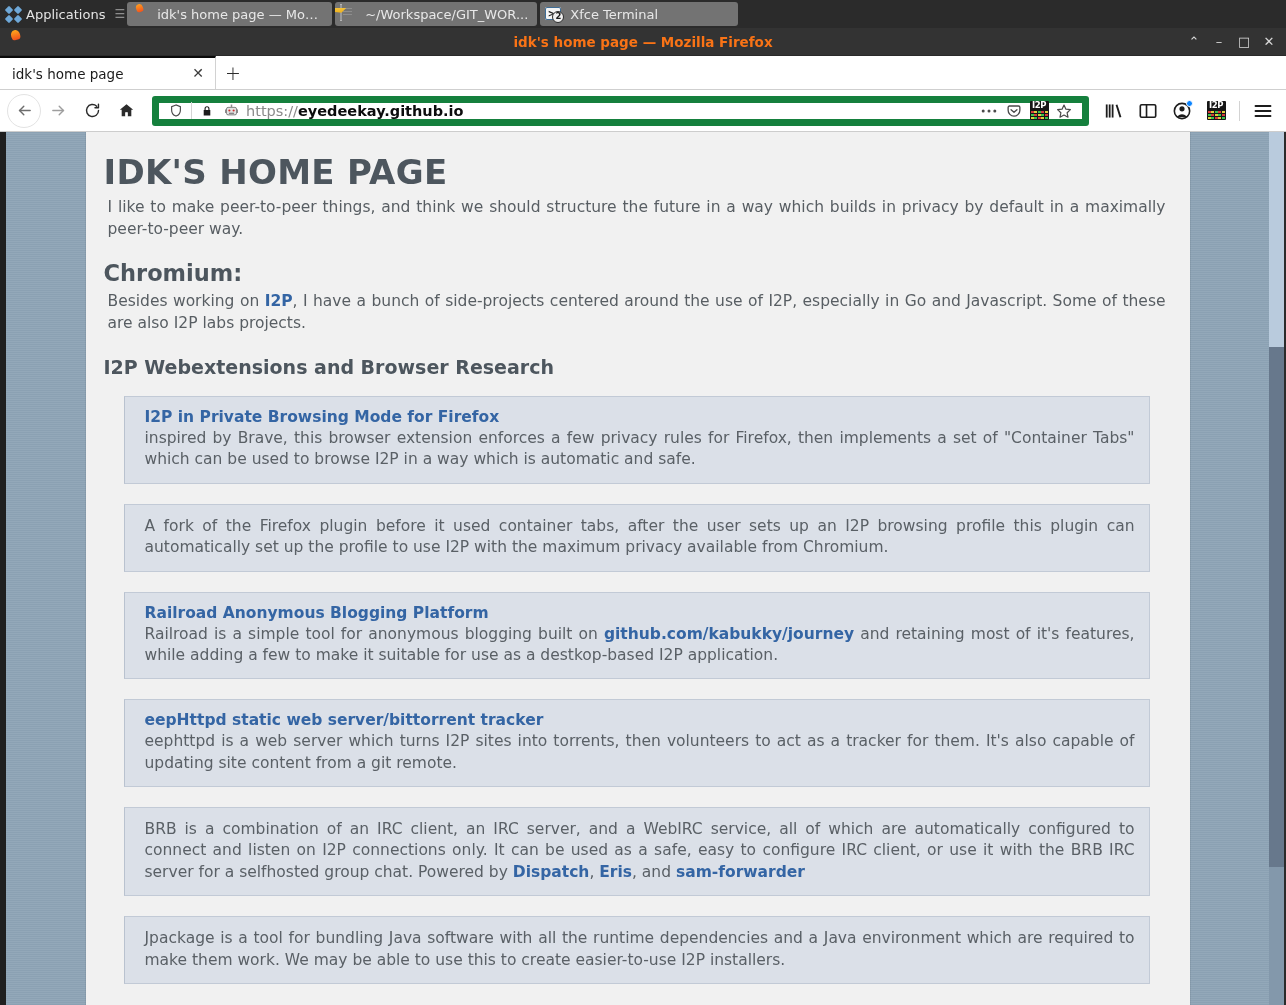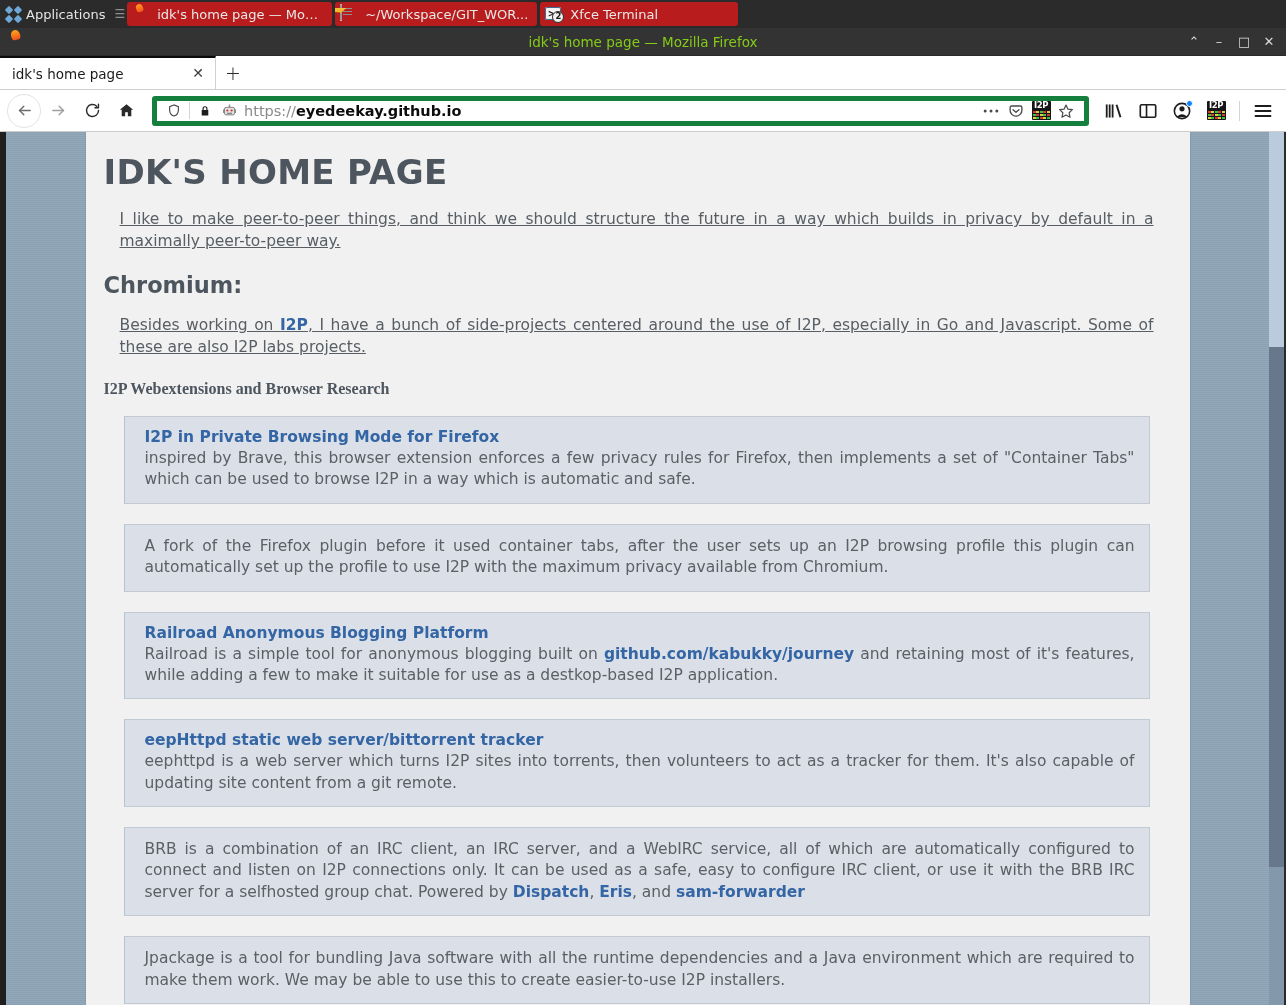--- a/index.html
+++ b/index.html
@@ -35,21 +35,21 @@
   .apps-glyph i:nth-child(2){ right:0; top:0; transform: rotate(45deg);}
   .apps-glyph i:nth-child(3){ left:0; bottom:0; transform: rotate(45deg);}
   .apps-glyph i:nth-child(4){ right:0; bottom:0; transform: rotate(45deg);}
   .apps-label { font-size: 13px; color: #e4e4e4; white-space: nowrap; }
   .panel-sep {
     color: #8d8d8d; font-size: 12px; margin: 0 3px; letter-spacing: -1px;
   }
   .task-btn {
     display: flex; align-items: center; gap: 7px;
     height: 24px; padding: 0 9px 0 5px;
-    background: #b91c1c;
+    background: #737373;
     border-radius: 3px;
     margin-right: 3px;
     color: #e8e8e8; font-size: 13px;
     max-width: 205px;
     overflow: hidden;
   }
   .task-btn.wide { min-width: 198px; }
   .task-btn .tname {
     white-space: nowrap; overflow: hidden; text-overflow: ellipsis;
   }
@@ -118,22 +118,23 @@
     position: relative;
   }
   .ff-logo::after {
     content:""; position:absolute; left:4.5px; top:-2px; width:9px; height:10px;
     background: linear-gradient(180deg,#ffa81c,#f04e1b);
     border-radius: 60% 60% 45% 45%;
     transform: rotate(-16deg);
   }
   #window-title {
     position: absolute; left: 0; right: 0; text-align: center;
-    color: #84cc16; font-size: 13.5px;
+    color: #f97316; font-size: 13.5px;
     pointer-events: none;
+    font-weight: bold;
   }
   .win-controls {
     margin-left: auto; display: flex; align-items: center;
     gap: 13px; padding-right: 11px; z-index: 2;
   }
   .win-controls span {
     color: #d8d8d8; font-size: 13px; line-height: 1;
     width: 12px; text-align: center;
   }
 
@@ -180,21 +181,21 @@
   }
   .navbtn.back {
     border-radius: 50%; border: 1px solid #e3e3e3;
   }
   .navbtn svg { display: block; }
 
   
   #urlbar {
     flex: 1; height: 30px; margin: 14px 9px;
     background: #ffffff;
-    border: 5px solid #15803d; border-radius: 3px;
+    border: 7px solid #15803d; border-radius: 3px;
     display: flex; align-items: center;
     padding: 0 6px 0 5px;
     min-width: 0;
   }
   .ub-icon {
     width: 24px; height: 22px; flex: none;
     display: flex; align-items: center; justify-content: center;
   }
   .ub-divider {
     width: 1px; height: 17px; background: #d4d4d4; margin: 0 3px; flex: none;
@@ -260,30 +261,29 @@
     box-shadow: 0 0 0 1px rgba(0,0,0,0.06);
   }
 
   h1.page-h1 {
     font-size: 34px; font-weight: bold; color: #4d565e;
     letter-spacing: 0.3px; line-height: 1.18;
     margin: 0 0 4px 0;
   }
   p.lede, p.body-p {
     font-size: 15.5px; color: #585e63; line-height: 1.42;
-    text-align: justify; margin: 16px; text-decoration: underline;
+    text-align: justify; margin: 4px;
   }
   h2.page-h2 {
     font-size: 22.5px; font-weight: bold; color: #4d565e;
     margin: 20px 0 3px 0;
   }
   h3.page-h3 {
-    font-size: 16px; font-weight: bold; color: #4d565e;
+    font-size: 19px; font-weight: bold; color: #4d565e;
     margin: 22px 0 0 0;
-    font-family: Liberation Serif, serif;
   }
   a.lnk { color: #3465a4; font-weight: bold; text-decoration: none; }
 
   .cards { margin-top: 18px; }
   .card {
     background: #dbe0e8;
     border: 1px solid #c2cad6;
     border-left: 1px solid #b9c2cf;
     margin: 0 20px 20px 20px;
     padding: 11px 14px 12px 20px;

